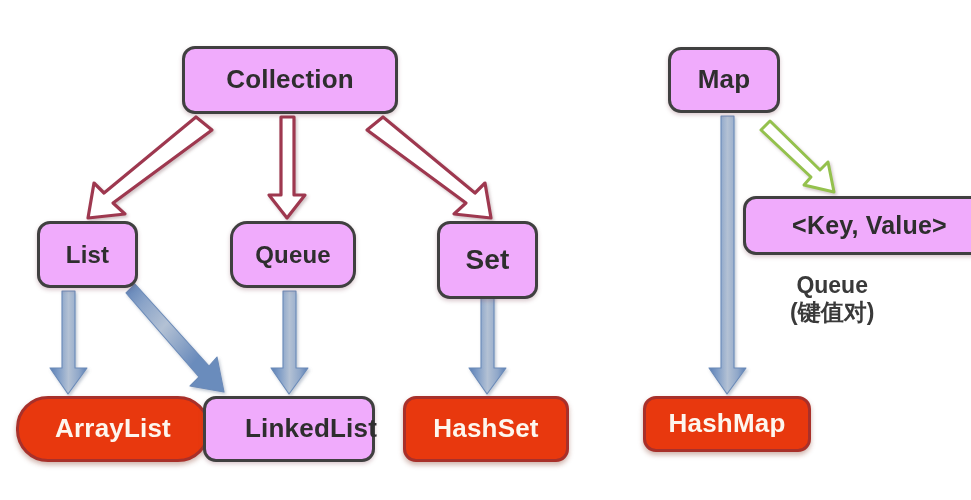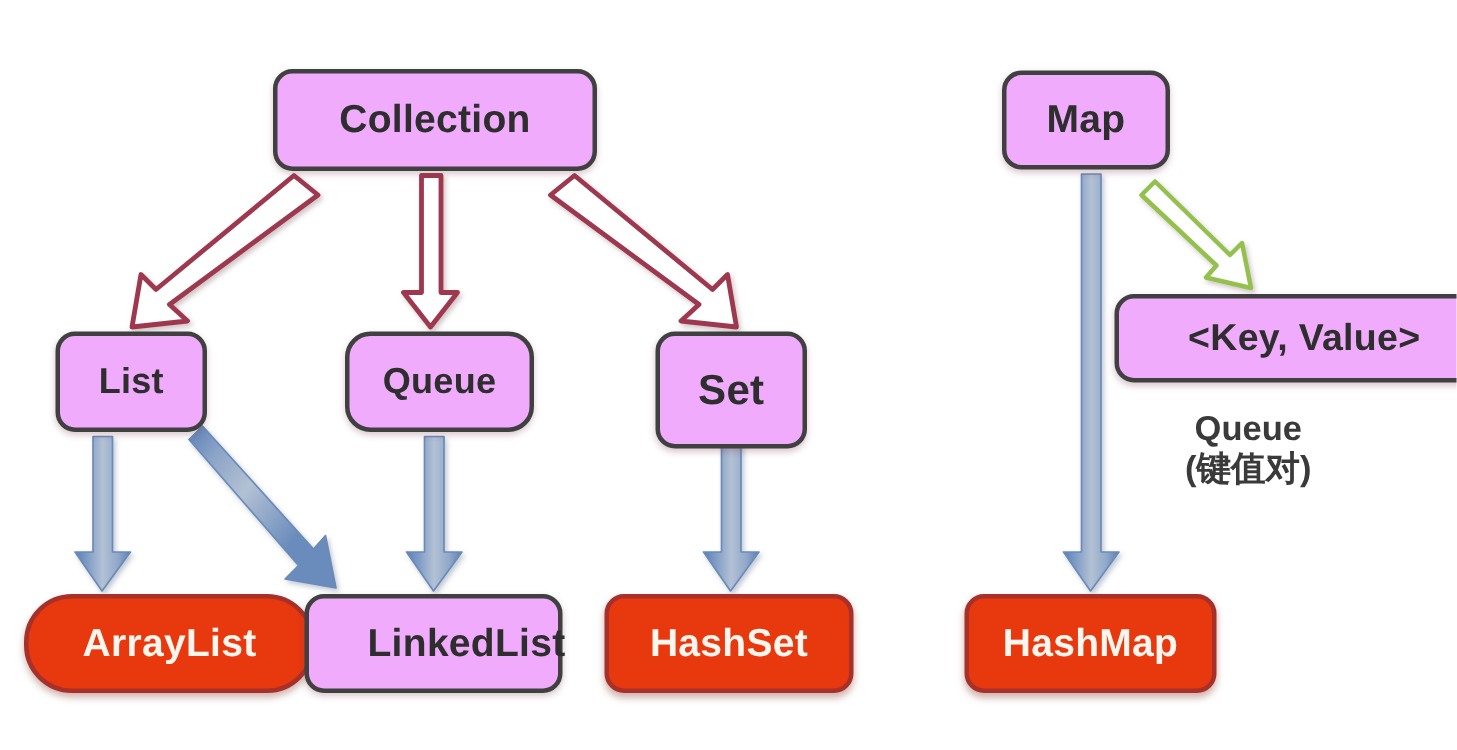--- a/index.html
+++ b/index.html
@@ -157,21 +157,21 @@
   </div>
 
   <div class="node node-outline" style="left:668px; top:47px; width:112px; height:66px; font-size:26px;">
     <span>Map</span>
   </div>
 
   <div class="node node-outline" style="left:743px; top:196px; width:253px; height:59px; font-size:25px;">
     <span>&lt;Key, Value&gt;</span>
   </div>
 
-  <div class="node node-filled" style="left:643px; top:396px; width:168px; height:66px; font-size:26px;">
+  <div class="node node-filled" style="left:643px; top:396px; width:168px; height:56px; font-size:26px;">
     <span>HashMap</span>
   </div>
 
   <div class="caption" style="left:790px; top:272px; font-size:23px;">
     <div>Queue</div>
     <div>(键值对)</div>
   </div>
 
 </div>
 

